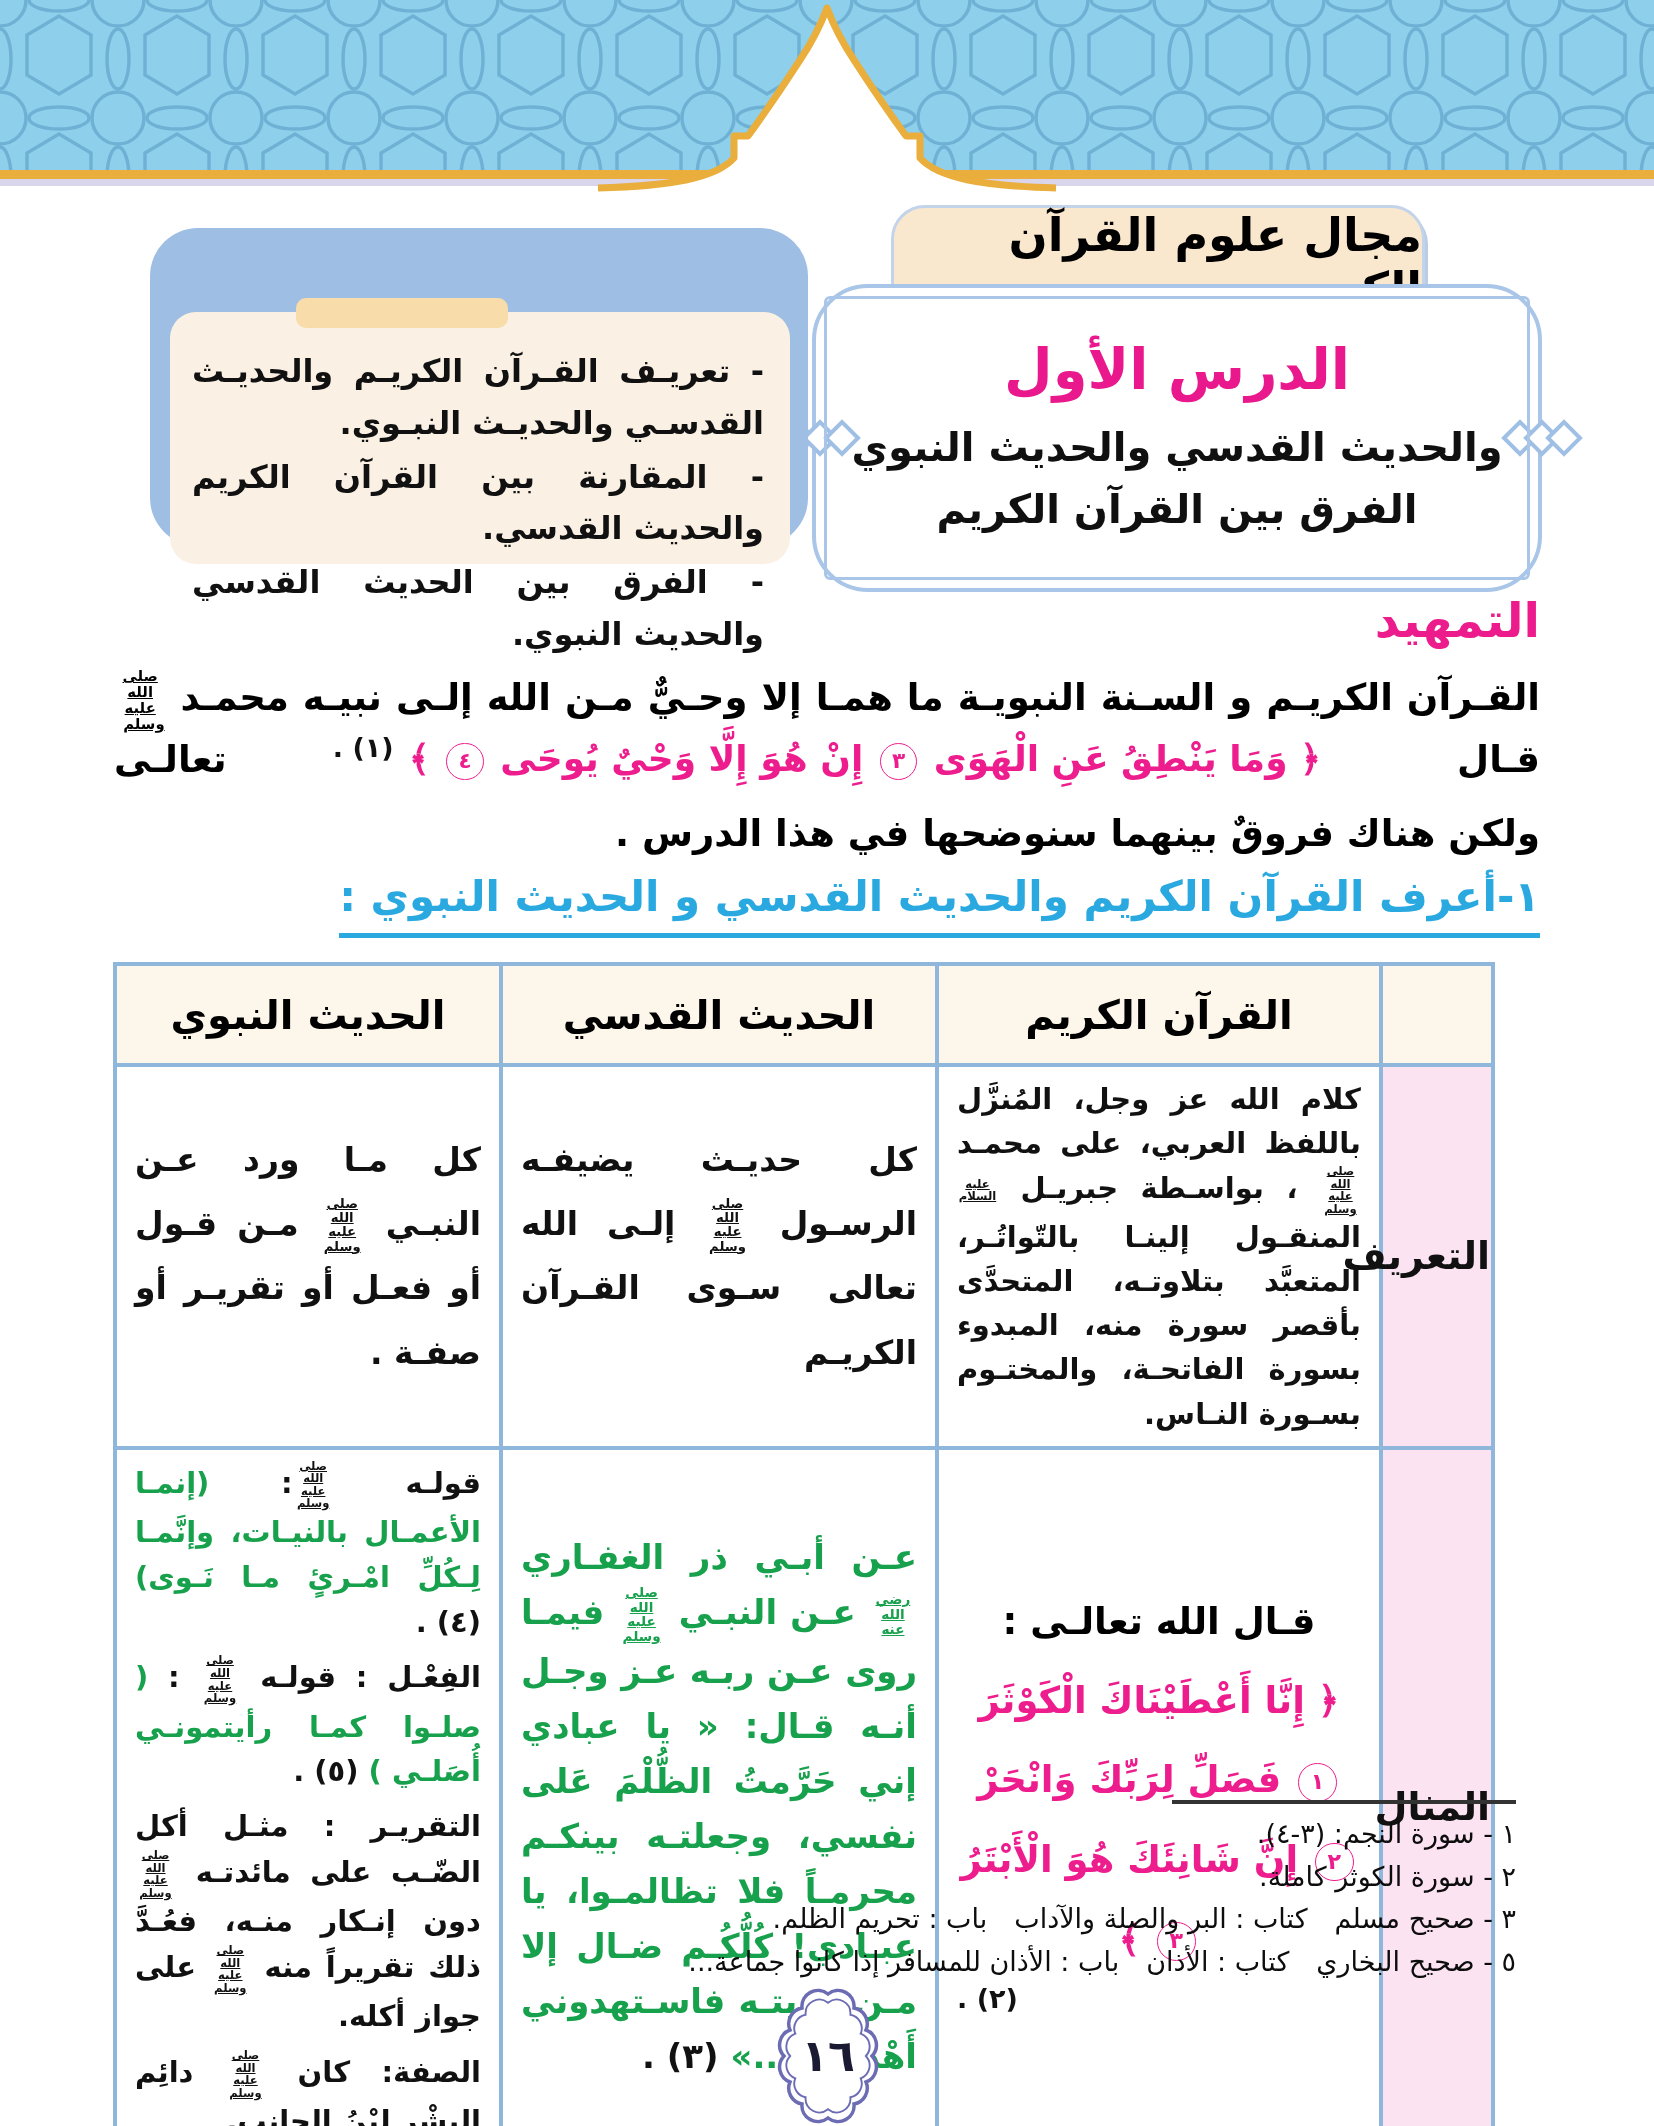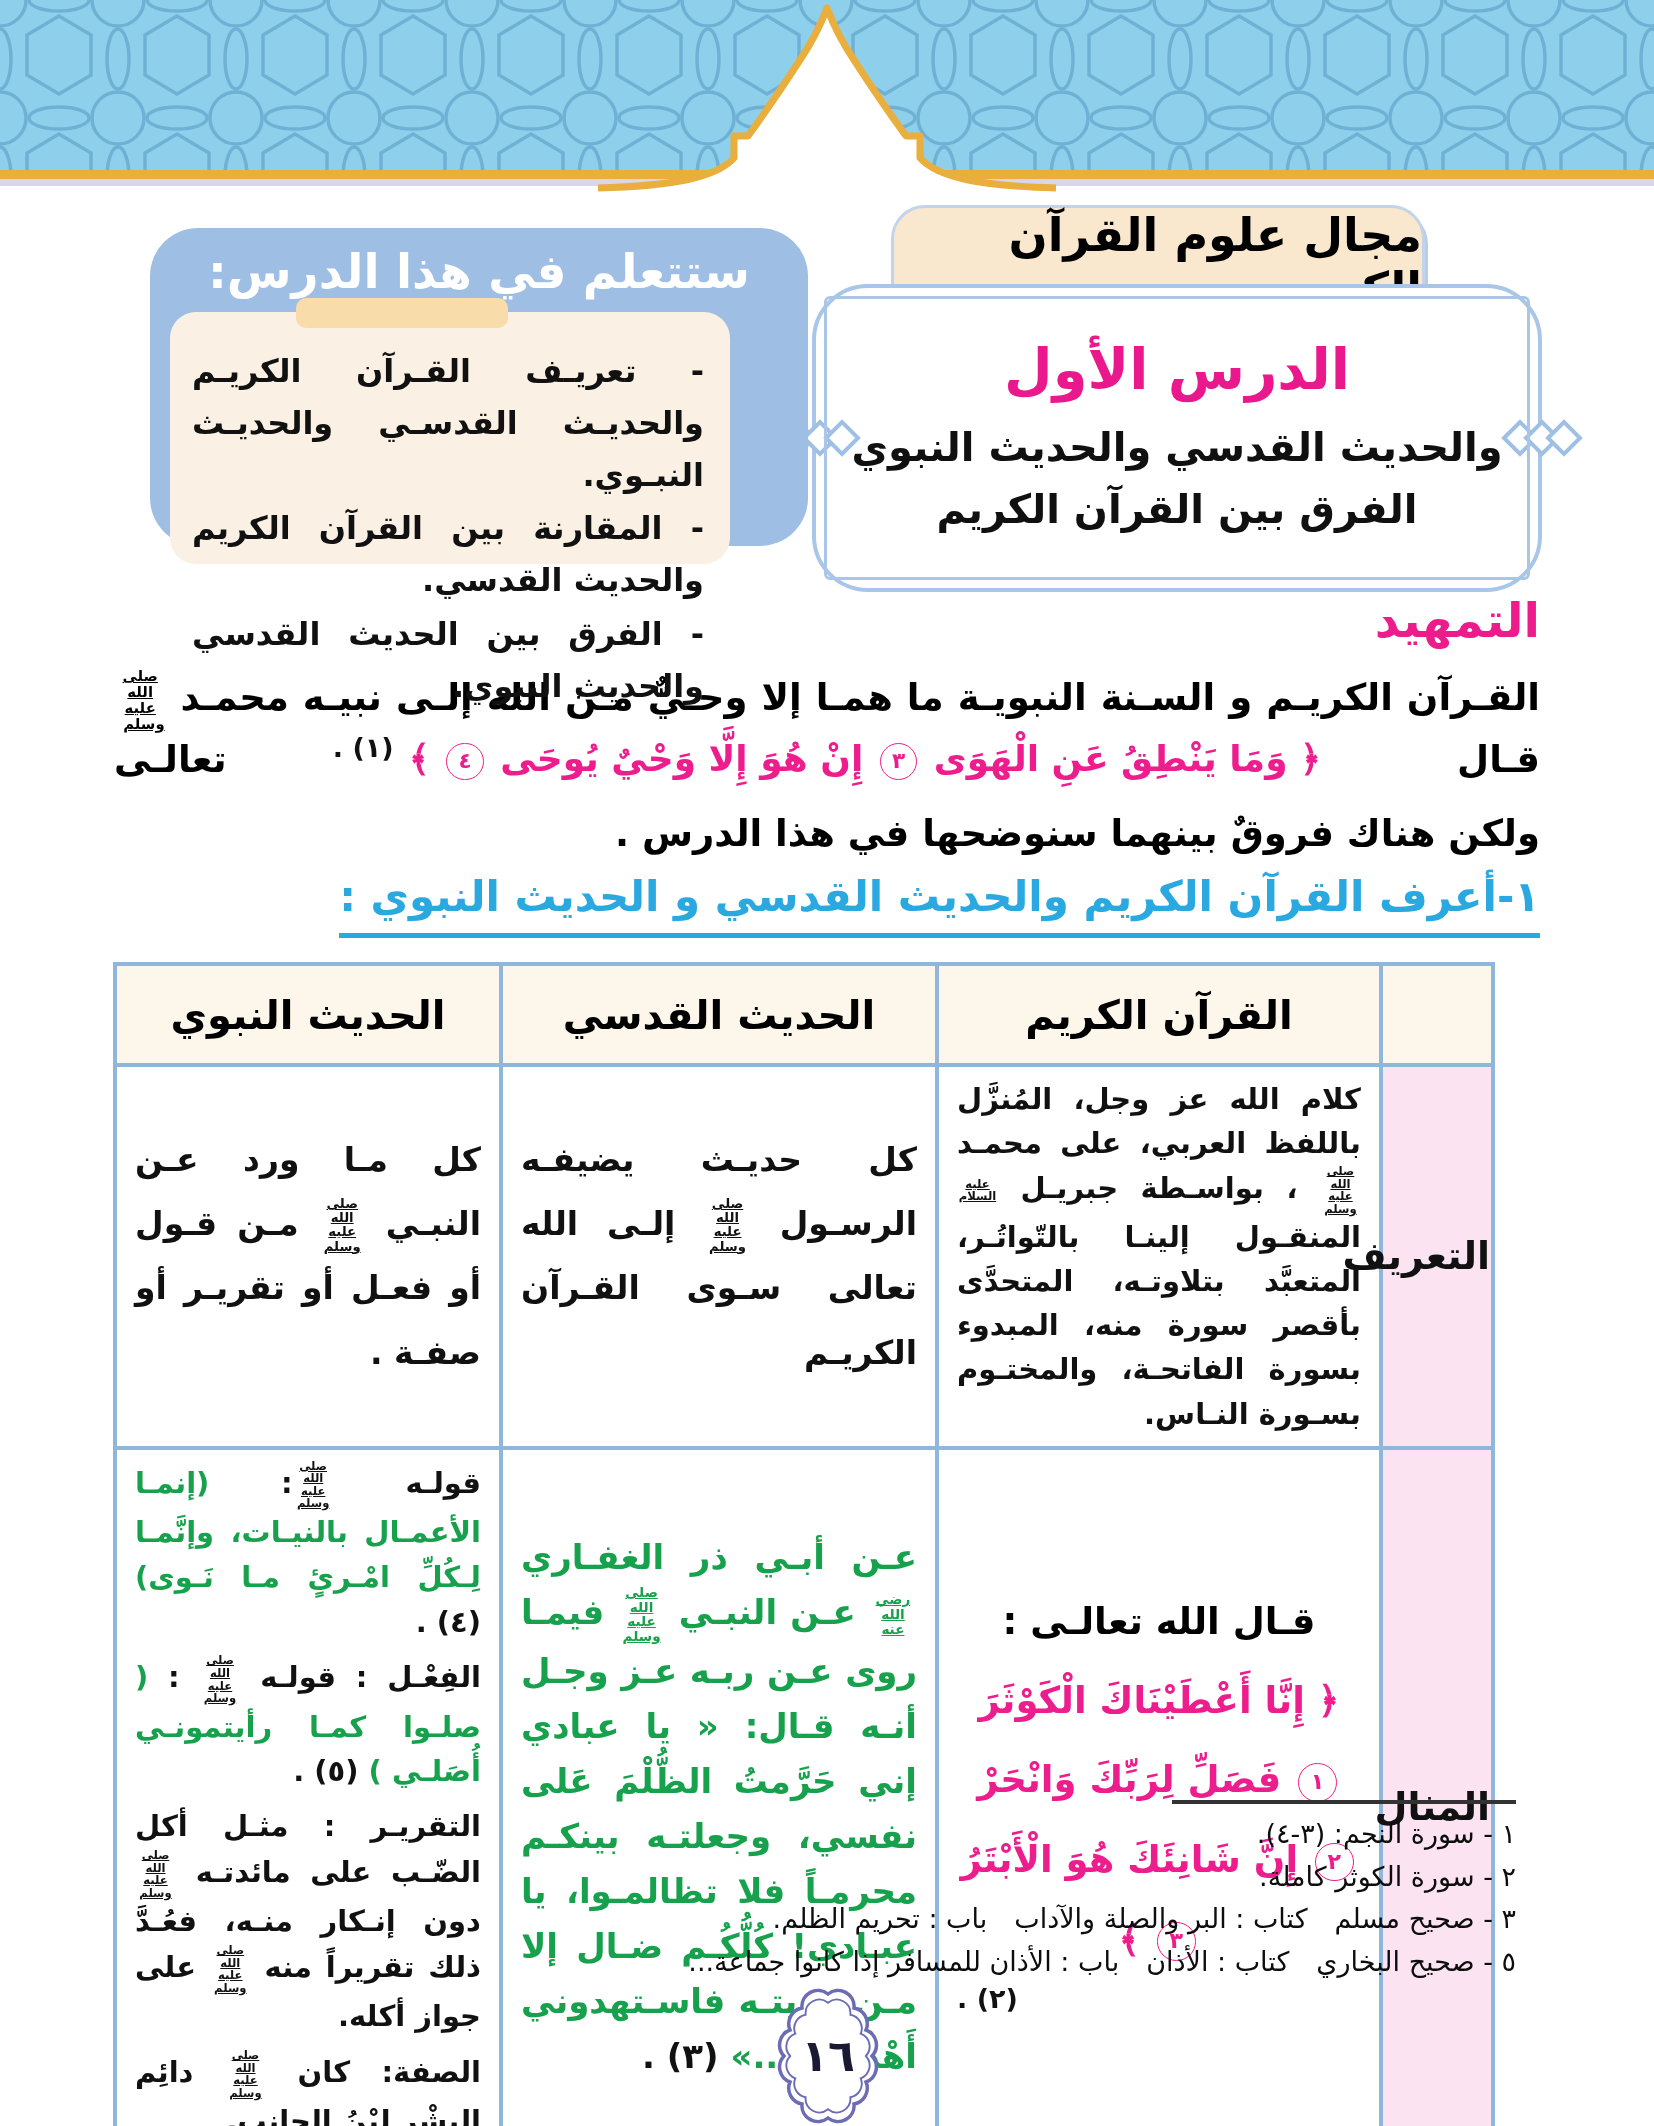--- a/index.html
+++ b/index.html
@@ -20,21 +20,21 @@
   .lesson-sub{font-size:40px;font-weight:bold;color:#101010;line-height:1.55;text-align:center;}
   .knot{position:absolute;top:50%;margin-top:-34px;}
   .knot.left{left:-48px;}  .knot.right{right:-48px;}
   
   .learn-box{position:absolute;top:228px;left:150px;width:658px;height:318px;
         background:#9ebee4;border-radius:48px;}
   .learn-title{position:absolute;top:244px;left:150px;width:658px;text-align:center;
         font-size:47px;font-weight:bold;color:#ffffff;}
   .learn-tab{position:absolute;top:298px;left:296px;width:212px;height:30px;
         background:#f8dca9;border-radius:10px;z-index:3;}
-  .learn-panel{position:absolute;top:312px;left:170px;width:560px;height:252px;
+  .learn-panel{position:absolute;top:312px;left:170px;width:620px;height:252px;
         background:#faf1e4;border-radius:26px;z-index:2;padding:0;}
   .learn-items{margin:34px 26px 0 22px;font-size:32px;font-weight:bold;color:#111;
         line-height:1.62;text-align:justify;}
   .learn-items div{margin-bottom:2px;}
   
   .tamheed{position:absolute;top:592px;right:114px;font-size:48px;font-weight:bold;color:#ec1c8d;}
   .intro-par{position:absolute;top:668px;right:114px;left:114px;font-size:37px;font-weight:bold;
         color:#000;text-align:justify;text-align-last:justify;line-height:1.5;}
   .intro-verse{position:absolute;top:732px;left:0;width:100%;text-align:center;}
   .verse{color:#ee1d8d;font-weight:bold;font-size:36px;}
@@ -125,21 +125,20 @@
       </g>
     </svg>
     <div class="inner">
       <div class="lesson-title">الدرس الأول</div>
       <div class="lesson-sub">والحديث القدسي والحديث النبوي</div>
       <div class="lesson-sub">الفرق بين القرآن الكريم</div>
     </div>
   </div>
 
   <div class="learn-box"></div>
-  <div class="learn-title">ستتعلم في هذا الدرس:</div>
   <div class="learn-tab"></div>
   <div class="learn-panel">
     <div class="learn-items">
       <div>- تعريـف القـرآن الكريـم والحديـث القدسـي والحديـث النبـوي.</div>
       <div>- المقارنة بين القرآن الكريم والحديث القدسي.</div>
       <div>- الفرق بين الحديث القدسي والحديث النبوي.</div>
     </div>
   </div>
 
   <div class="tamheed">التمهيد</div>

